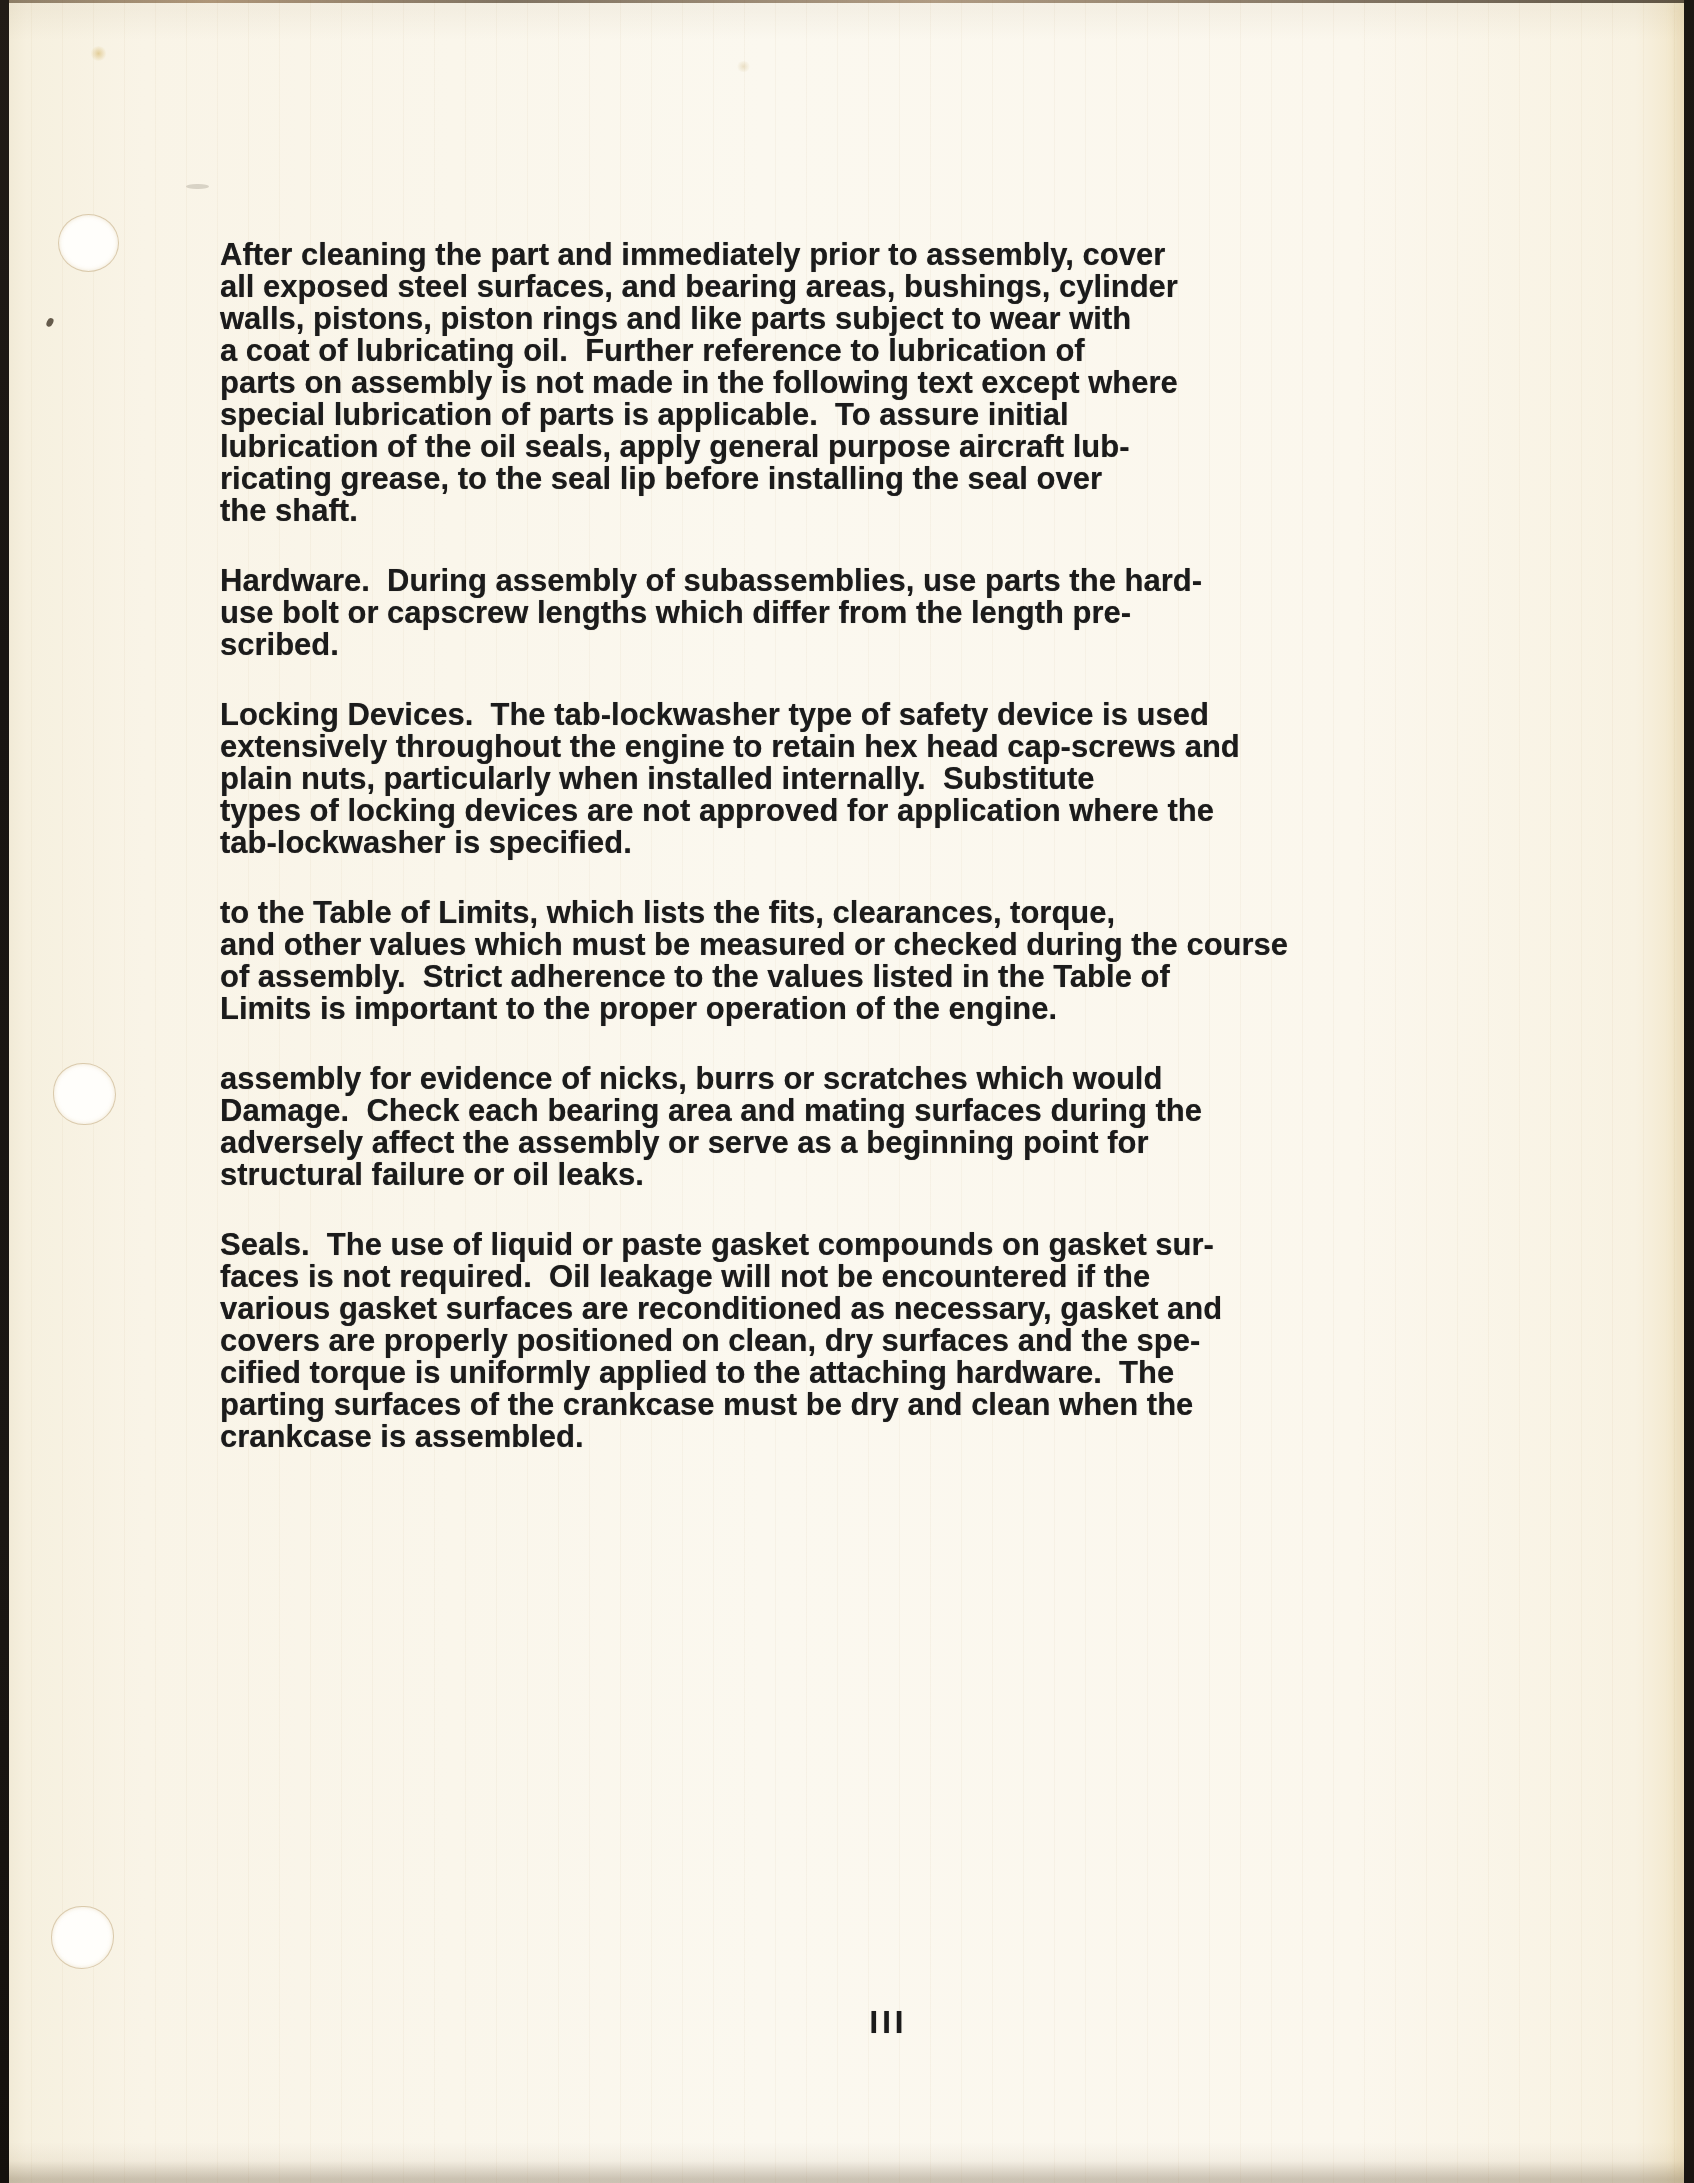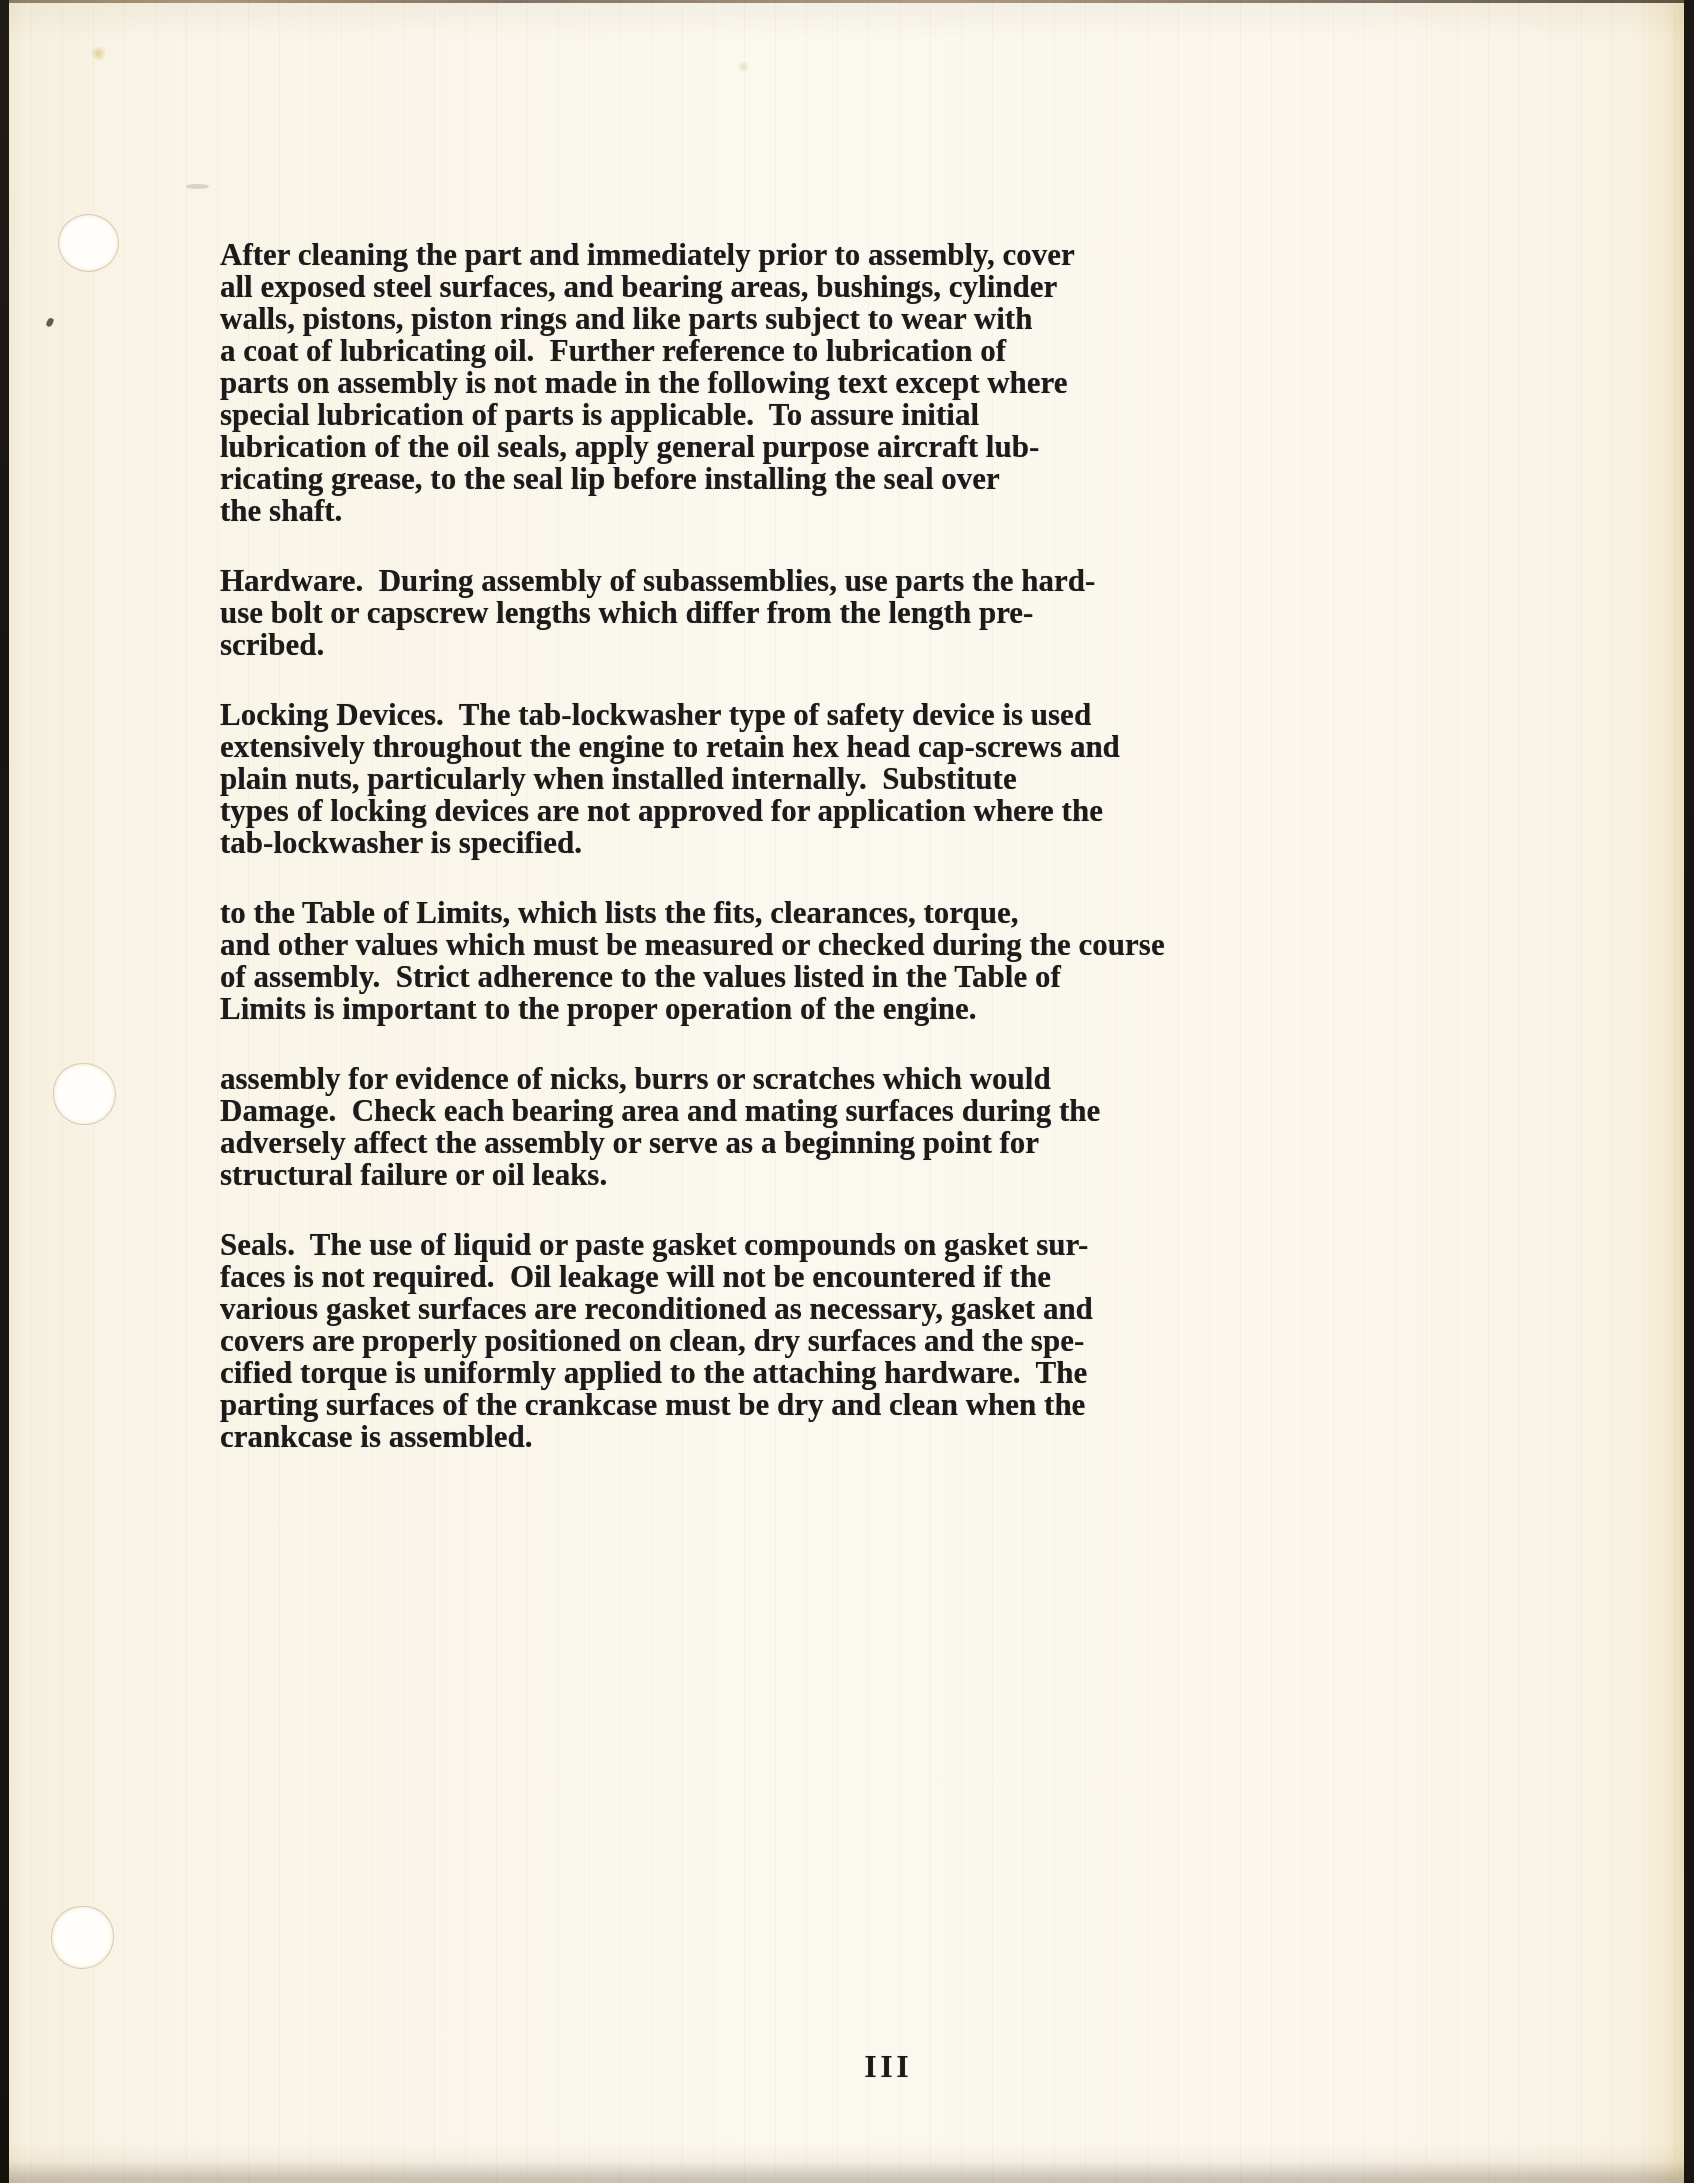--- a/index.html
+++ b/index.html
@@ -52,33 +52,32 @@
   .stain-3{
     position:absolute;left:736px;top:61px;width:14.5px;height:10.6px;border-radius:50%;
     background:radial-gradient(circle, rgba(190,160,90,0.28), rgba(190,160,90,0) 70%);
   }
   .smudge{
     position:absolute;left:186px;top:184px;width:22.5px;height:5.3px;border-radius:50%;
     background:rgba(120,110,95,0.25);filter:blur(0.7px);
   }
   .text-block{
     position:absolute;left:220px;top:239px;width:1307px;
-    font-family:Liberation Serif, serif;
+    font-family:Liberation Sans, sans-serif;
     font-size:31px;font-weight:bold;line-height:32px;color:var(--ink);
     text-shadow:0 0 0.7px rgba(25,25,25,0.55);
   }
   .paragraph{margin-bottom:38px;}
   .line{white-space:pre;}
   .page-number{
     position:absolute;left:220px;top:2007px;width:1307px;
-    font-family:Liberation Serif, serif;
+    font-family:Liberation Sans, sans-serif;
     font-size:31px;font-weight:bold;line-height:32px;color:var(--ink);
     text-align:center;text-indent:30px;letter-spacing:4px;
     text-shadow:0 0 0.7px rgba(25,25,25,0.55);
-    margin-top:44px;
   }
 </style>
 </head>
 <body>
 
 <div class="scan">
 
   <div class="stripe-left"></div>
   <div class="stripe-right"></div>
   <div class="edge-top"></div>

